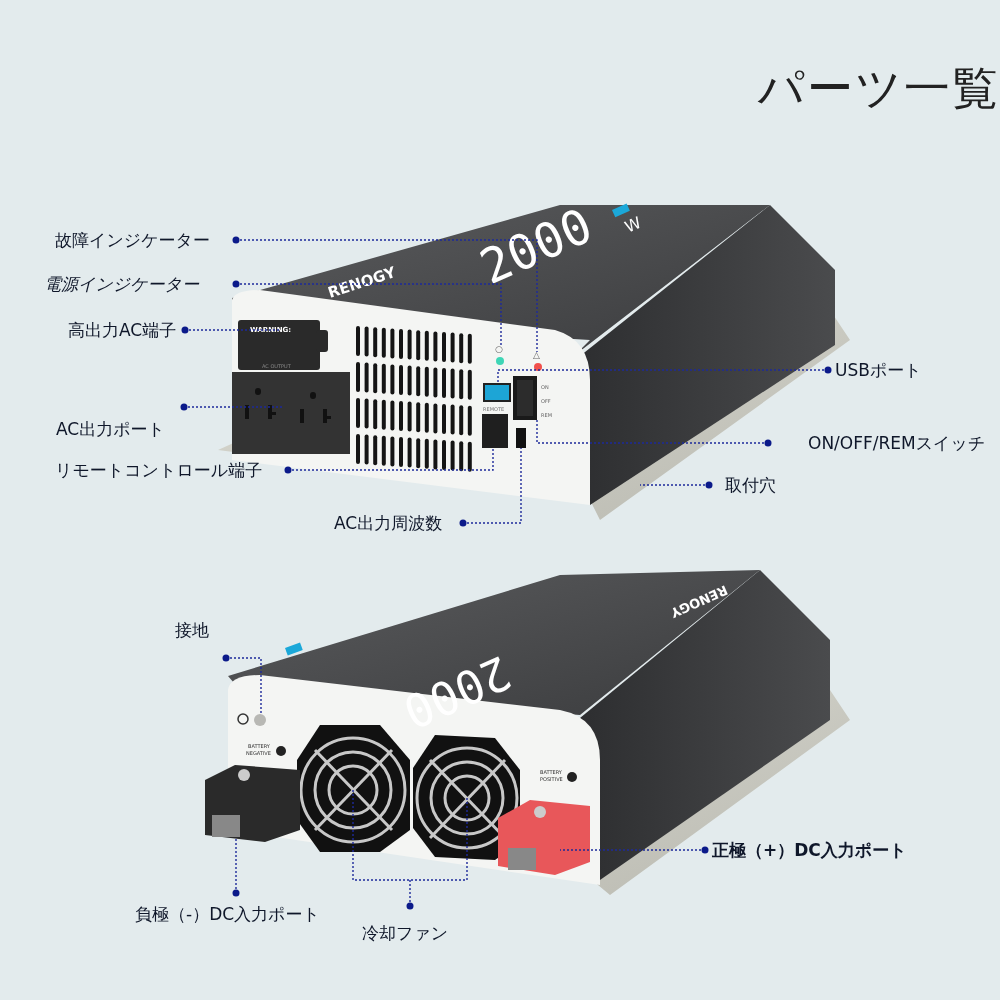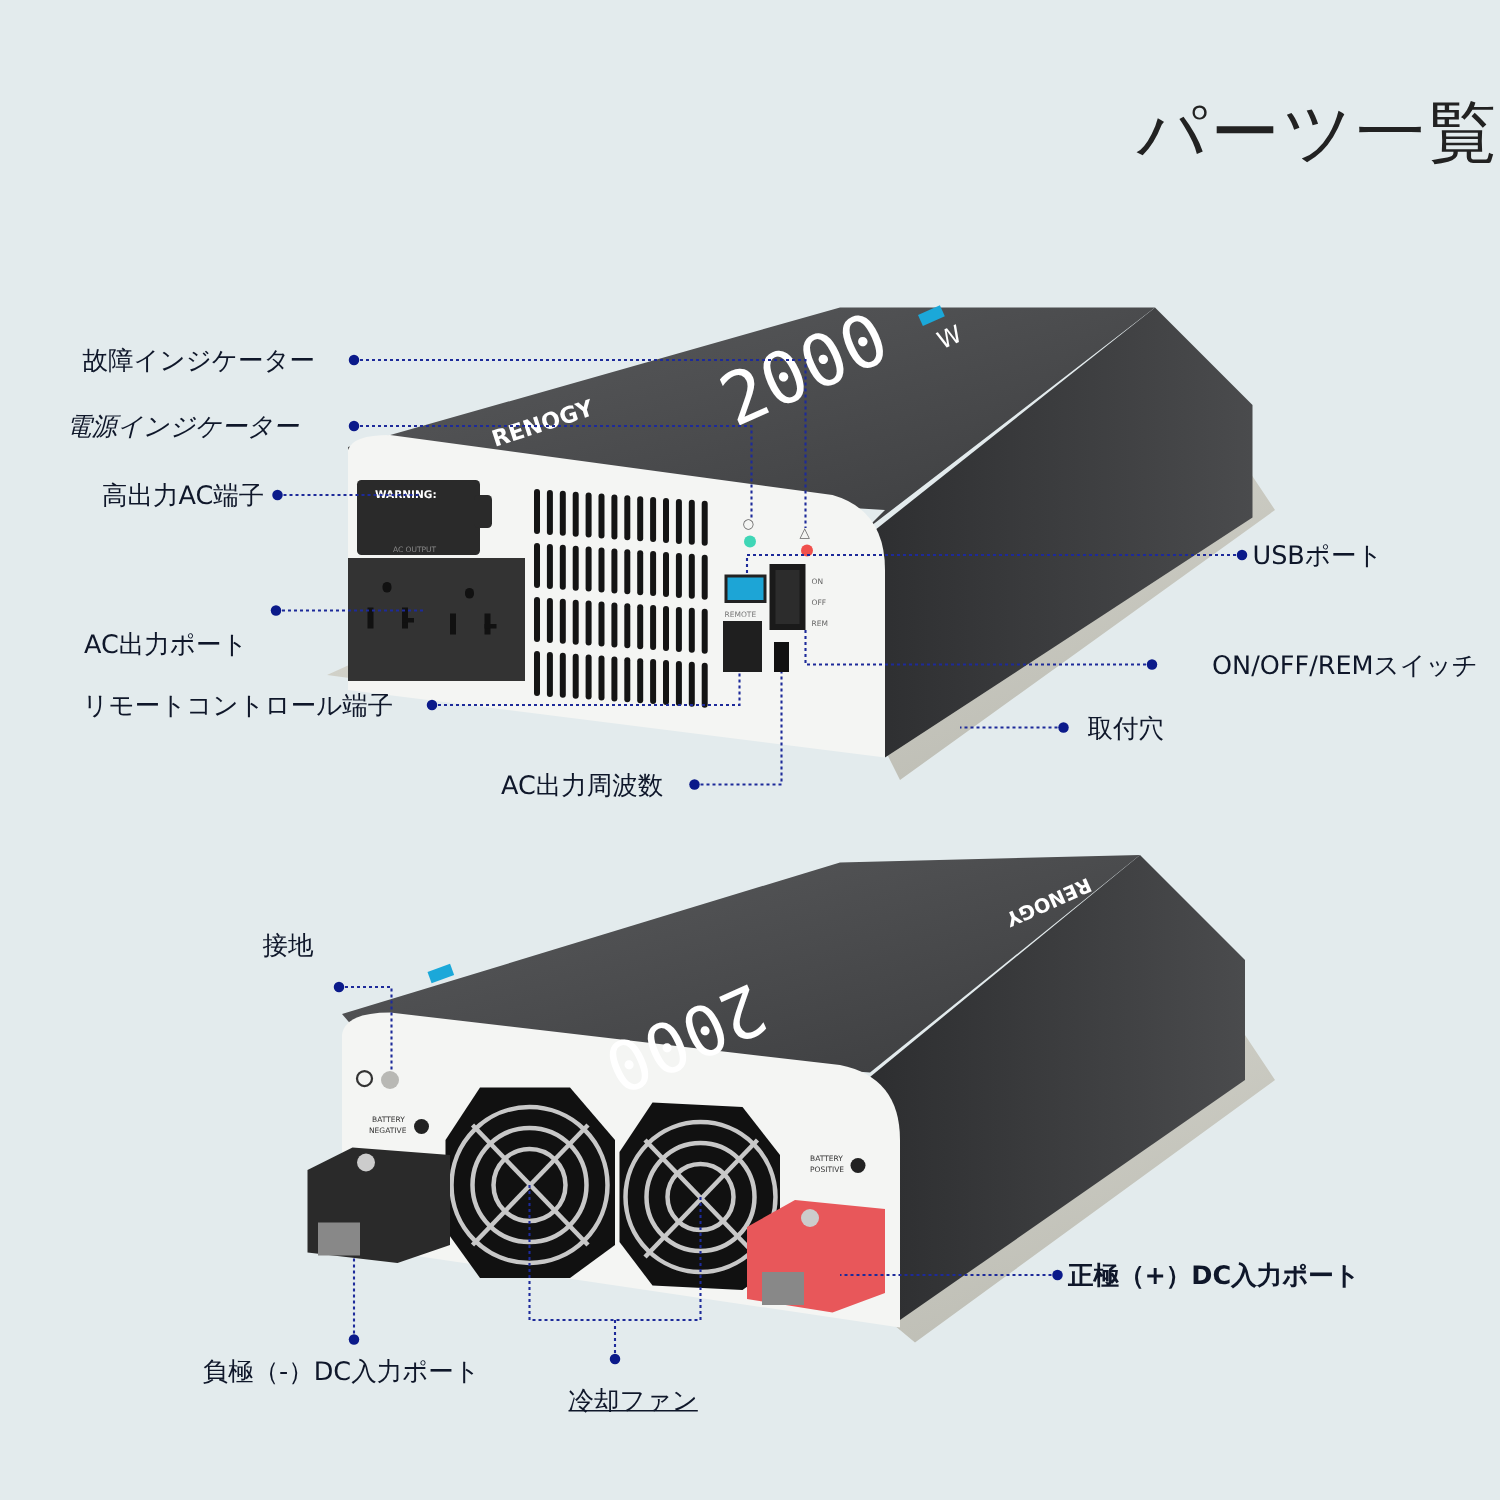--- a/index.html
+++ b/index.html
@@ -243,13 +243,13 @@
 <div class="label" style="left:56px;top:396px;margin-top:22px;">AC出力ポート</div>
 <div class="label" style="left:55px;top:459px;">リモートコントロール端子</div>
 <div class="label" style="left:334px;top:512px;">AC出力周波数</div>
 <div class="label" style="left:835px;top:359px;">USBポート</div>
 <div class="label" style="left:808px;top:432px;">ON/OFF/REMスイッチ</div>
 <div class="label" style="left:713px;top:474px;margin-left:12px;">取付穴</div>
 
 <div class="label" style="left:175px;top:619px;">接地</div>
 <div class="label" style="left:712px;top:839px;font-weight:bold;">正極（+）DC入力ポート</div>
 <div class="label" style="left:135px;top:903px;">負極（-）DC入力ポート</div>
-<div class="label" style="left:379px;top:922px;text-decoration:underline;">冷却ファン</div>
+<div class="label" style="left:362px;top:922px;">冷却ファン</div>
 
 </body></html>

